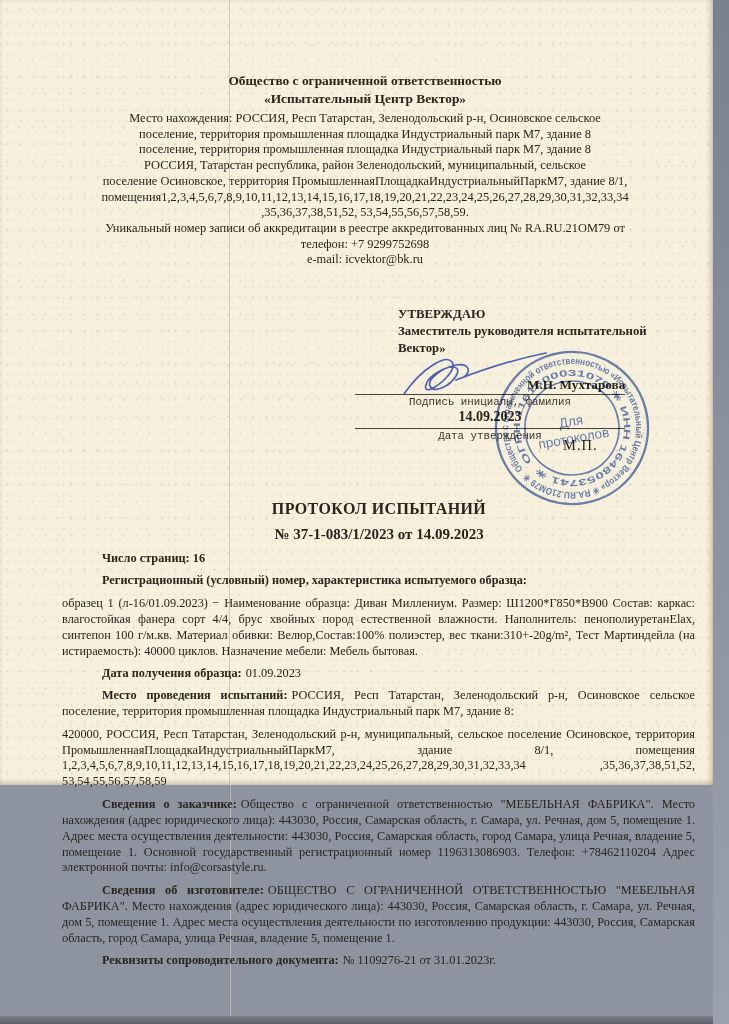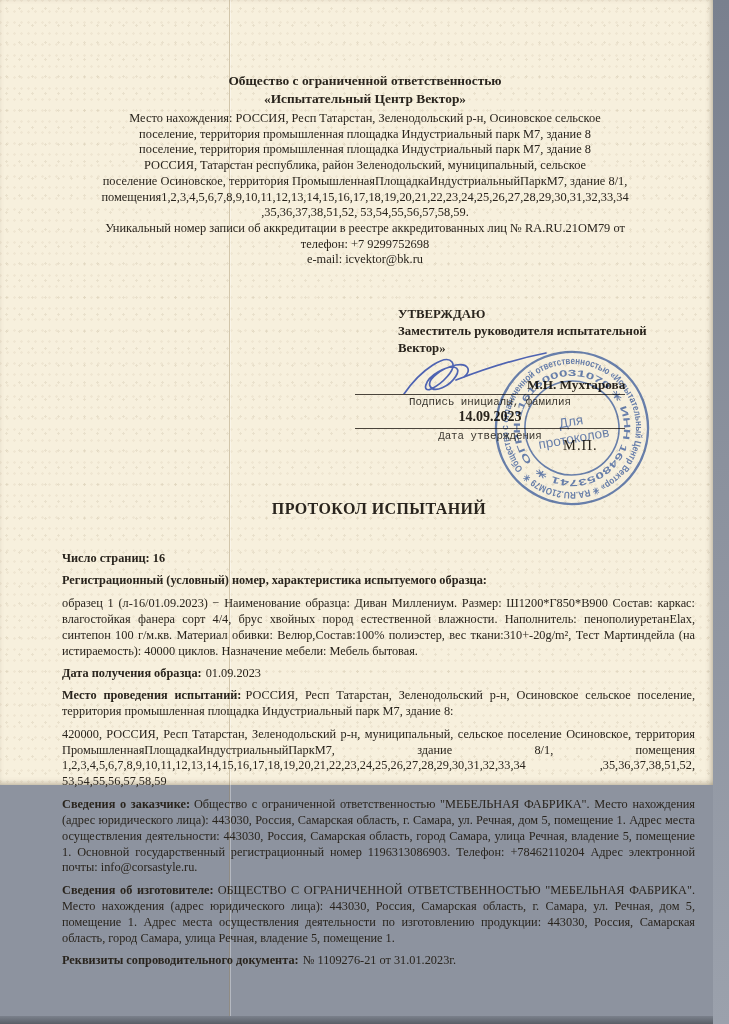--- a/index.html
+++ b/index.html
@@ -59,21 +59,21 @@
   }
   .stamp-ring{fill:none;stroke:#4a6cb8;stroke-width:2.4;}
   .stamp-ring-inner{fill:none;stroke:#4a6cb8;stroke-width:1.6;}
   .stamp-arc-text{fill:#4a6cb8;font-family:"Liberation Sans", sans-serif;font-weight:bold;}
   .stamp-center{fill:#4a6cb8;font-family:"Liberation Sans", sans-serif;font-size:13.5px;text-anchor:middle;}
   .doc-title{position:absolute;left:62px;width:634px;text-align:center;font-weight:bold;}
   .title-1{top:500px;font-size:16px;letter-spacing:.4px;}
   .title-2{top:526px;font-size:15px;}
   .doc-body{position:absolute;left:62px;top:551px;width:633px;font-size:12.3px;line-height:15.9px;text-align:justify;}
   .doc-body p{margin:0 0 6.5px 0;}
-  .doc-body b{margin-right:4px;}
+  .doc-body b{margin-right:4px;margin-left:40px;}
   .doc-body b:empty{display:none;}
 </style>
 </head>
 <body>
 
 <div class="paper">
   <div class="crease"></div>
 
   <header class="org-header">
     <div class="org-name">Общество с ограниченной ответственностью</div>
@@ -121,20 +121,21 @@
       <textPath href="#arc-outer" textLength="396" lengthAdjust="spacingAndGlyphs">Общество с ограниченной ответственностью «Испытательный Центр Вектор» ✳ RA.RU.21OM79 ✳</textPath>
     </text>
     <text class="stamp-arc-text" font-size="9">
       <textPath href="#arc-inner" textLength="318" lengthAdjust="spacingAndGlyphs">ОГРН 1161600031070 ✳ ИНН 1648053741 ✳</textPath>
     </text>
     <text class="stamp-center" x="82" y="80">Для</text>
     <text class="stamp-center" x="82" y="97">протоколов</text>
   </svg>
 
   <div class="doc-title title-1">ПРОТОКОЛ ИСПЫТАНИЙ</div>
+  <div class="doc-title title-2">№ 37-1-083/1/2023 от 14.09.2023</div>
 
   <main class="doc-body">
     <p><b>Число страниц: 16</b><span></span></p>
     <p><b>Регистрационный (условный) номер, характеристика испытуемого образца:</b><span></span></p>
     <p><span>образец 1 (л-16/01.09.2023) − Наименование образца: Диван Миллениум. Размер: Ш1200*Г850*В900 Состав: каркас: влагостойкая фанера сорт 4/4, брус хвойных пород естественной влажности. Наполнитель: пенополиуретанElax, синтепон 100 г/м.кв. Материал обивки: Велюр,Состав:100% полиэстер, вес ткани:310+-20g/m², Тест Мартиндейла (на истираемость): 40000 циклов. Назначение мебели: Мебель бытовая.</span></p>
     <p><b>Дата получения образца:</b><span>01.09.2023</span></p>
     <p><b>Место проведения испытаний:</b><span>РОССИЯ, Респ Татарстан, Зеленодольский р-н, Осиновское сельское поселение, территория промышленная площадка Индустриальный парк М7, здание 8:</span></p>
     <p><span>420000, РОССИЯ, Респ Татарстан, Зеленодольский р-н, муниципальный, сельское поселение Осиновское, территория ПромышленнаяПлощадкаИндустриальныйПаркМ7, здание 8/1, помещения 1,2,3,4,5,6,7,8,9,10,11,12,13,14,15,16,17,18,19,20,21,22,23,24,25,26,27,28,29,30,31,32,33,34 ,35,36,37,38,51,52, 53,54,55,56,57,58,59</span></p>
     <p><b>Сведения о заказчике:</b><span>Общество с ограниченной ответственностью "МЕБЕЛЬНАЯ ФАБРИКА". Место нахождения (адрес юридического лица): 443030, Россия, Самарская область, г. Самара, ул. Речная, дом 5, помещение 1. Адрес места осуществления деятельности: 443030, Россия, Самарская область, город Самара, улица Речная, владение 5, помещение 1. Основной государственный регистрационный номер 1196313086903. Телефон: +78462110204 Адрес электронной почты: info@corsastyle.ru.</span></p>
     <p><b>Сведения об изготовителе:</b><span>ОБЩЕСТВО С ОГРАНИЧЕННОЙ  ОТВЕТСТВЕННОСТЬЮ "МЕБЕЛЬНАЯ ФАБРИКА". Место нахождения (адрес юридического лица): 443030, Россия, Самарская область, г. Самара, ул. Речная, дом 5, помещение 1. Адрес места осуществления деятельности по изготовлению продукции: 443030, Россия, Самарская область, город Самара, улица Речная, владение 5, помещение 1.</span></p>

